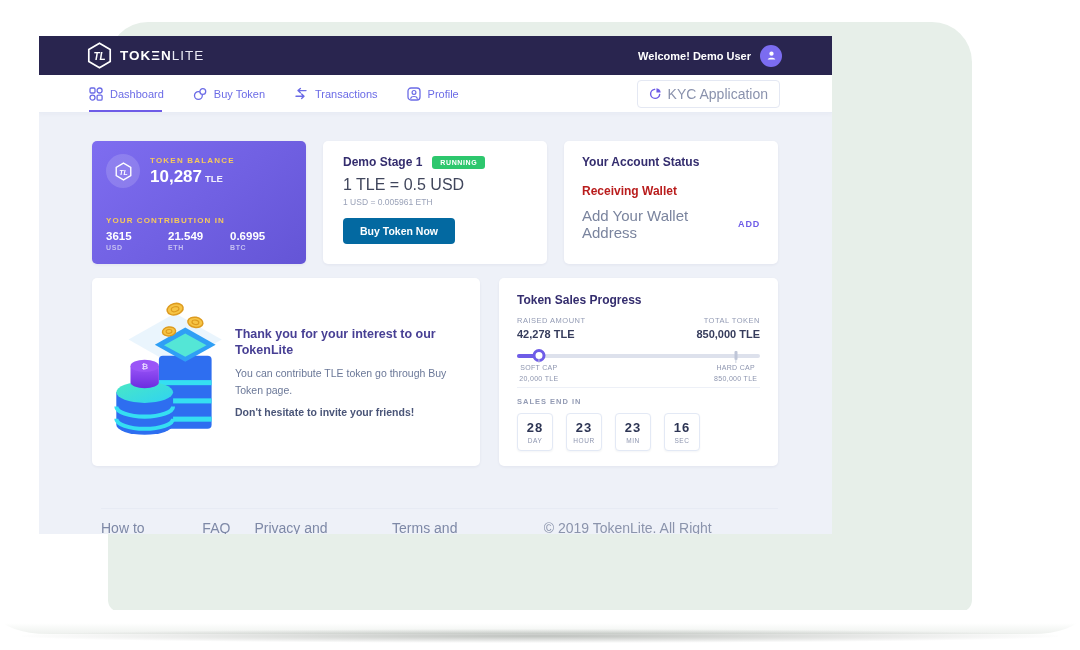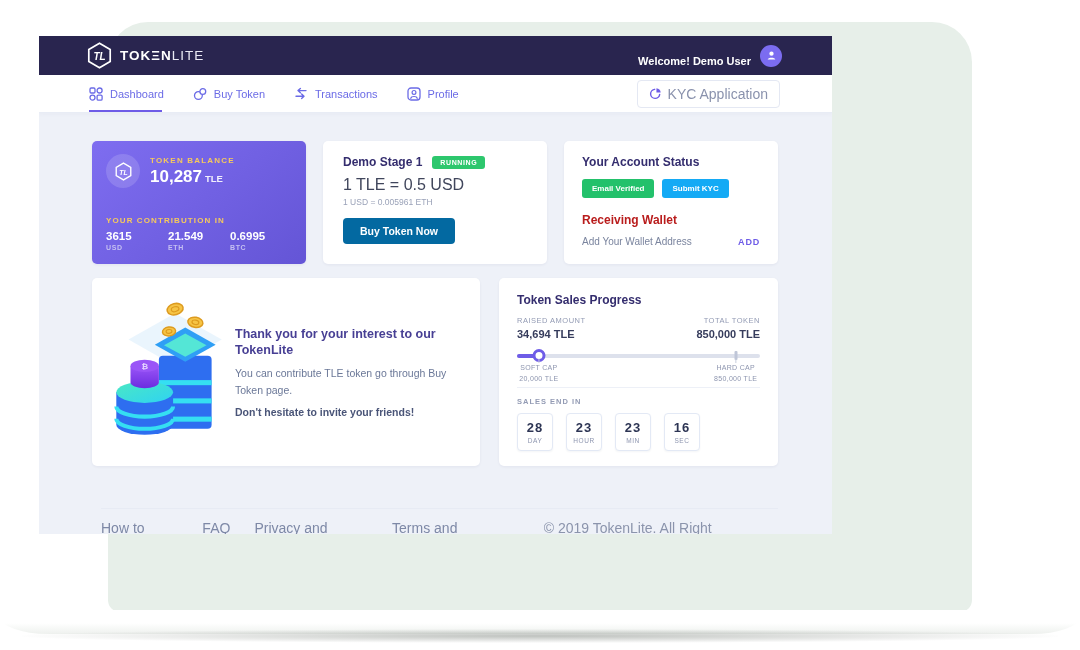--- a/index.html
+++ b/index.html
@@ -21,21 +21,21 @@
             background:#eef1f8; overflow:hidden; display:flex; flex-direction:column; }
 
   
   .app-header { height:39px; background:#29254f; display:flex; align-items:center;
                 justify-content:space-between; padding:0 50px 0 48px; flex:none; }
   .brand { display:flex; align-items:center; gap:8px; }
   .logo-hex { display:block; }
   .wordmark { color:#fff; font-size:13.5px; letter-spacing:1px; }
   .wordmark .wb { font-weight:700; }
   .wordmark .wl { font-weight:400; color:#e9e9f4; }
-  .user-area { display:flex; align-items:flex-end; gap:9px; }
+  .user-area { display:flex; align-items:center; gap:9px; }
   .welcome { color:#ffffff; font-size:11px; font-weight:700; }
   .avatar { width:22px; height:22px; border-radius:50%; background:#7b6cf0;
             display:flex; align-items:center; justify-content:center; cursor:pointer; }
 
   
   .app-nav { height:37px; background:#ffffff; display:flex; align-items:center;
              padding:0 52px 0 50px; flex:none; position:relative; z-index:2;
              box-shadow:0 1px 0 #e8ecf5, 0 2px 5px rgba(40,50,90,.04); }
   .nav-item { position:relative; height:37px; display:flex; align-items:center; gap:7px;
               margin-right:29px; color:#6b6be6; font-size:11px; font-weight:500; cursor:pointer; }
@@ -85,21 +85,21 @@
   
   .card-account { width:214px; padding:14px 18px; }
   .acct-title { font-size:12px; font-weight:700; color:#342d6e; }
   .badge-row { display:flex; gap:8px; margin-top:10px; }
   .pill { border:none; border-radius:3px; color:#fff; font-size:8px; font-weight:700;
           padding:5px 10px; cursor:pointer; font-family:inherit; }
   .pill-green { background:#23c16b; }
   .pill-blue { background:#14aaf5; }
   .wallet-title { font-size:12px; font-weight:700; color:#b91c1c; margin-top:15px; }
   .wallet-row { display:flex; align-items:center; justify-content:space-between; margin-top:9px; }
-  .wallet-hint { font-size:10px; color:#7a849e; }
+  .wallet-hint { font-size:15px; color:#7a849e; }
   .add-link { font-size:9px; font-weight:700; letter-spacing:.8px; color:#6e5ce7;
               text-decoration:none; cursor:pointer; }
 
   
   .card-thanks { width:388px; padding:14px 16px; display:flex; align-items:center; gap:9px; }
   .illus { flex:none; }
   .thanks-text { flex:1; }
   .thanks-title { font-size:12.5px; font-weight:700; color:#473f94; line-height:1.3; }
   .thanks-p { font-size:10.5px; color:#6b7898; line-height:1.6; margin-top:7px; }
   .thanks-strong { font-size:10.5px; font-weight:700; color:#4a5578; margin-top:7px; }
@@ -247,24 +247,20 @@
             <span class="stage-title">Demo Stage 1</span>
             <span class="badge-running">RUNNING</span>
           </div>
           <div class="rate">1 TLE = 0.5 USD</div>
           <div class="sub-rate">1 USD = 0.005961 ETH</div>
           <button class="buy-btn">Buy Token Now</button>
         </div>
 
         <div class="card card-account">
           <div class="acct-title">Your Account Status</div>
-          <div class="badge-row">
-            <button class="pill pill-green">Email Verified</button>
-            <button class="pill pill-blue">Submit KYC</button>
-          </div>
           <div class="wallet-title">Receiving Wallet</div>
           <div class="wallet-row">
             <span class="wallet-hint">Add Your Wallet Address</span>
             <a class="add-link">ADD</a>
           </div>
         </div>
       </div>
 
       <div class="row row2">
 
@@ -316,21 +312,21 @@
             <div class="thanks-p">You can contribute TLE token go through Buy Token page.</div>
             <div class="thanks-strong">Don't hesitate to invite your friends!</div>
           </div>
         </div>
 
         <div class="card card-progress">
           <div class="prog-title">Token Sales Progress</div>
           <div class="amounts">
             <div>
               <div class="amt-label">RAISED AMOUNT</div>
-              <div class="amt-value">34,694 TLE</div>
+              <div class="amt-value">42,278 TLE</div>
             </div>
             <div class="amt-right">
               <div class="amt-label">TOTAL TOKEN</div>
               <div class="amt-value">850,000 TLE</div>
             </div>
           </div>
           <div class="slider">
             <div class="track"></div>
             <div class="fill" style="width:9%"></div>
             <div class="tick-hard" style="left:90%"></div>

